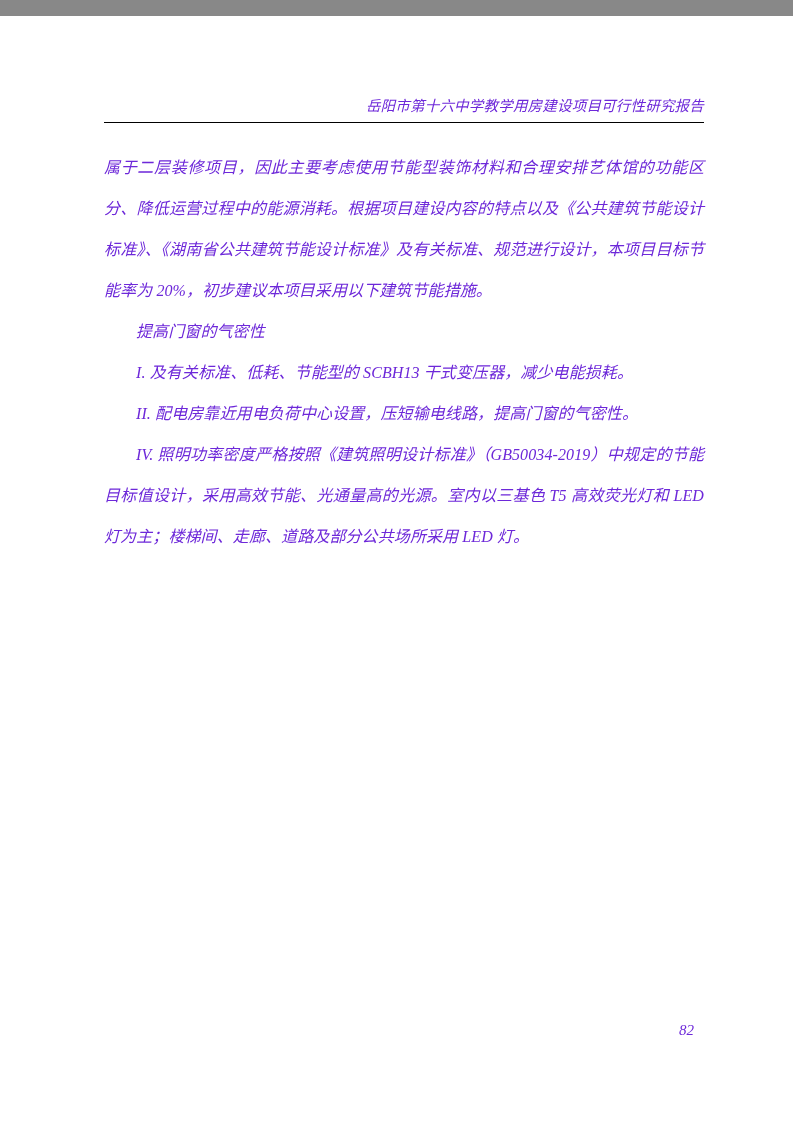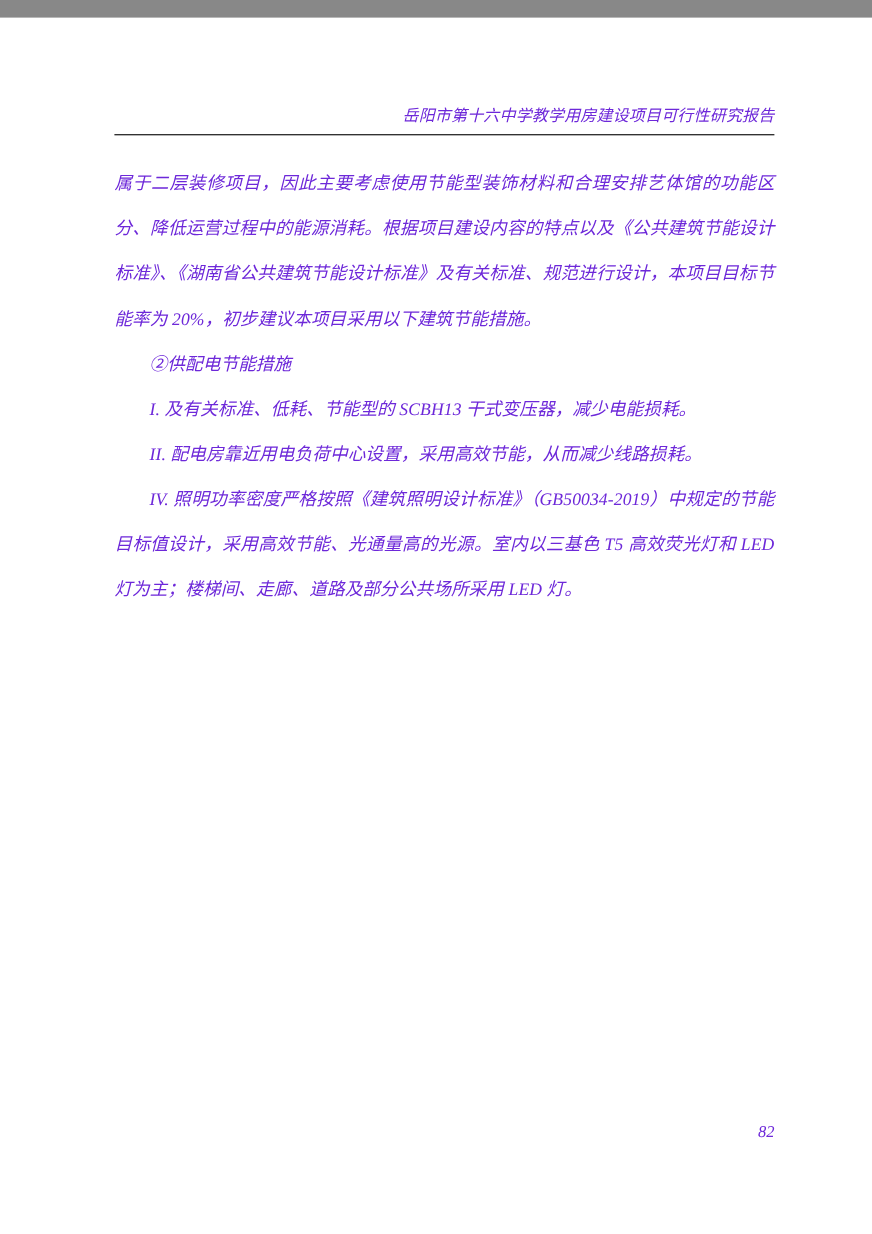--- a/index.html
+++ b/index.html
@@ -48,43 +48,43 @@
   }
   .body-text p {
     margin: 0;
     text-align: justify;
   }
   .indent2 {
     text-indent: 2em;
   }
   .page-number {
     position: absolute;
-    right: 89px;
+    right: 99px;
     top: 1006px;
     font-size: 15px;
     font-family: "Liberation Serif", "DejaVu Serif", serif;
   }
 </style>
 </head>
 <body>
 
 <div class="page">
 
   <div class="content">
 
     <div>
       <div class="header">岳阳市第十六中学教学用房建设项目可行性研究报告</div>
       <div class="header-rule"></div>
     </div>
 
     <div class="body-text">
       <p class="">属于二层装修项目，因此主要考虑使用节能型装饰材料和合理安排艺体馆的功能区分、降低运营过程中的能源消耗。根据项目建设内容的特点以及《公共建筑节能设计标准》、《湖南省公共建筑节能设计标准》及有关标准、规范进行设计，本项目目标节能率为 20%，初步建议本项目采用以下建筑节能措施。</p>
-      <p class="indent2">②供配电节能措施</p>
+      <p class="indent2">提高门窗的气密性</p>
       <p class="indent2">I. 及有关标准、低耗、节能型的 SCBH13 干式变压器，减少电能损耗。</p>
-      <p class="indent2">II. 配电房靠近用电负荷中心设置，采用高效节能，从而减少线路损耗。</p>
+      <p class="indent2">II. 配电房靠近用电负荷中心设置，压短输电线路，提高门窗的气密性。</p>
       <p class="indent2">IV. 照明功率密度严格按照《建筑照明设计标准》（GB50034-2019）中规定的节能目标值设计，采用高效节能、光通量高的光源。室内以三基色 T5 高效荧光灯和 LED 灯为主；楼梯间、走廊、道路及部分公共场所采用 LED 灯。</p>
     </div>
 
   </div>
 
   <div class="page-number">82</div>
 
 </div>
 
 </body></html>

